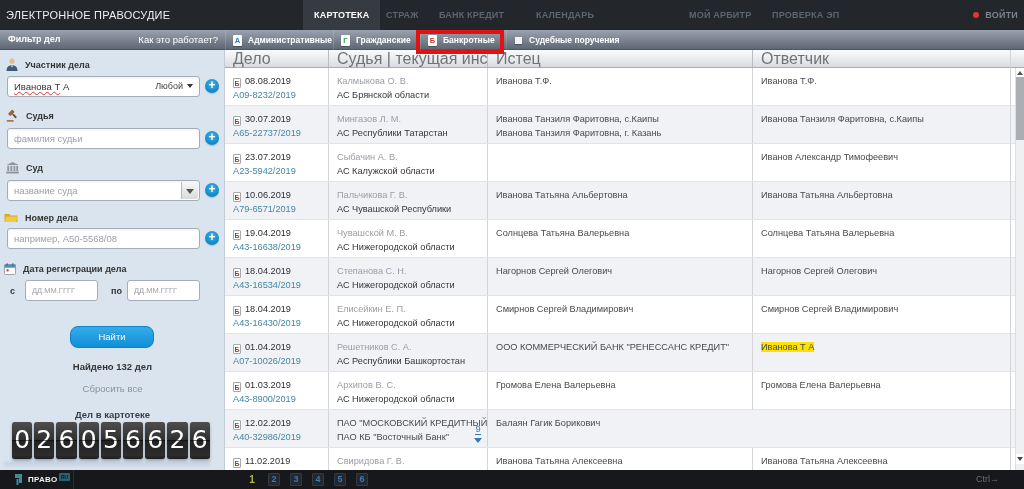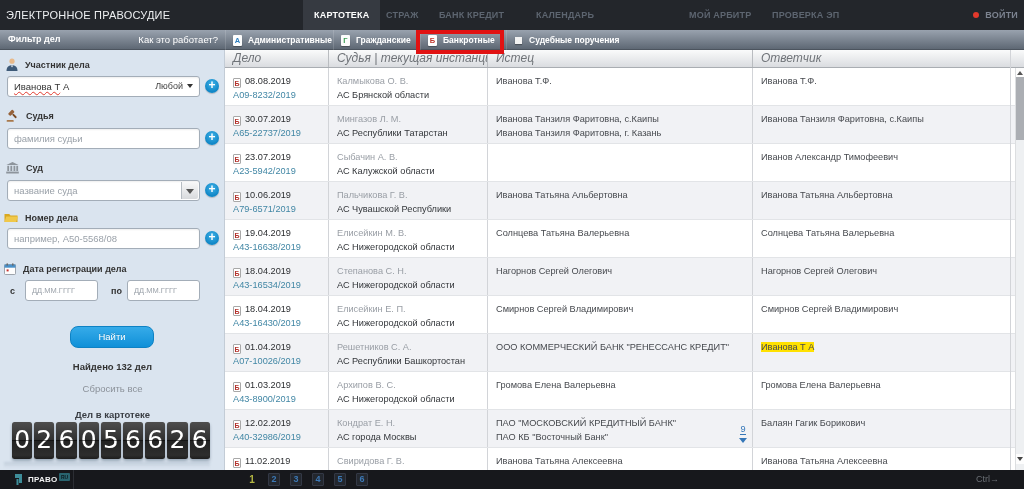--- a/index.html
+++ b/index.html
@@ -124,22 +124,22 @@
   .odo-reflect { position:absolute; left:4px; top:412px; width:206px; height:6px; background:linear-gradient(rgba(120,140,160,.25),rgba(120,140,160,0)); filter:blur(1px); }
   
   .main { position:absolute; left:225px; top:50px; width:799px; height:420px; background:#fff; overflow:hidden; }
   .tbl-header {
     position:absolute; left:0; top:0; width:799px; height:18px;
     background:linear-gradient(#fafbfb,#dadce0);
     border-bottom:1px solid #a9adb2;
     display:grid; grid-template-columns:104px 159px 265px 1fr;
   }
   .tbl-header .hcell {
-    font-size:12px; color:#6f7378; line-height:17px; padding-left:8px;
-    border-right:1px solid #b9bcc0; white-space:nowrap; overflow:hidden;font-style:italic;
+    font-size:16px; color:#6f7378; line-height:17px; padding-left:8px;
+    border-right:1px solid #b9bcc0; white-space:nowrap; overflow:hidden;
   }
   .tbl-header .hcell:last-child { border-right:none; }
   .rows { position:absolute; left:0; top:18px; width:799px; }
   .row {
     display:grid; grid-template-columns:104px 159px 265px 1fr;
     height:38px; background:#fff; border-bottom:1px solid #e2e4e7; cursor:pointer;
   }
   .row.even { background:#f1f2f5; }
   .cell { padding:6px 8px 0 8px; font-size:9.2px; line-height:14px; border-right:1px solid #d2d4d8; overflow:hidden; position:relative; }
   .cell:last-child { border-right:none; }
@@ -389,21 +389,21 @@
           <div class="cell">
             <div class="party">Иванова Татьяна Альбертовна</div>
           </div>
         </div>
         <div class="row">
           <div class="cell">
             <div class="c-date"><span class="b-ico">Б</span><span>19.04.2019</span></div>
             <div class="c-case"><a href="#">А43-16638/2019</a></div>
           </div>
           <div class="cell">
-            <div class="c-judge">Елисейкин М. В.</div>
+            <div class="c-judge">Чувашской М. В.</div>
             <div class="c-court">АС Нижегородской области</div>
           </div>
           <div class="cell">
             <div class="party">Солнцева Татьяна Валерьевна</div>
           </div>
           <div class="cell">
             <div class="party">Солнцева Татьяна Валерьевна</div>
           </div>
         </div>
         <div class="row even">
@@ -467,24 +467,20 @@
             <div class="party">Громова Елена Валерьевна</div>
           </div>
           <div class="cell">
             <div class="party">Громова Елена Валерьевна</div>
           </div>
         </div>
         <div class="row even">
           <div class="cell">
             <div class="c-date"><span class="b-ico">Б</span><span>12.02.2019</span></div>
             <div class="c-case"><a href="#">А40-32986/2019</a></div>
-          </div>
-          <div class="cell">
-            <div class="c-judge">Кондрат Е. Н.</div>
-            <div class="c-court">АС города Москвы</div>
           </div>
           <div class="cell">
             <div class="party">ПАО "МОСКОВСКИЙ КРЕДИТНЫЙ БАНК"</div>
             <div class="party">ПАО КБ "Восточный Банк"</div>
             <div class="more-badge"><span class="n">9</span><div class="tri"></div></div>
           </div>
           <div class="cell">
             <div class="party">Балаян Гагик Борикович</div>
           </div>
         </div>

